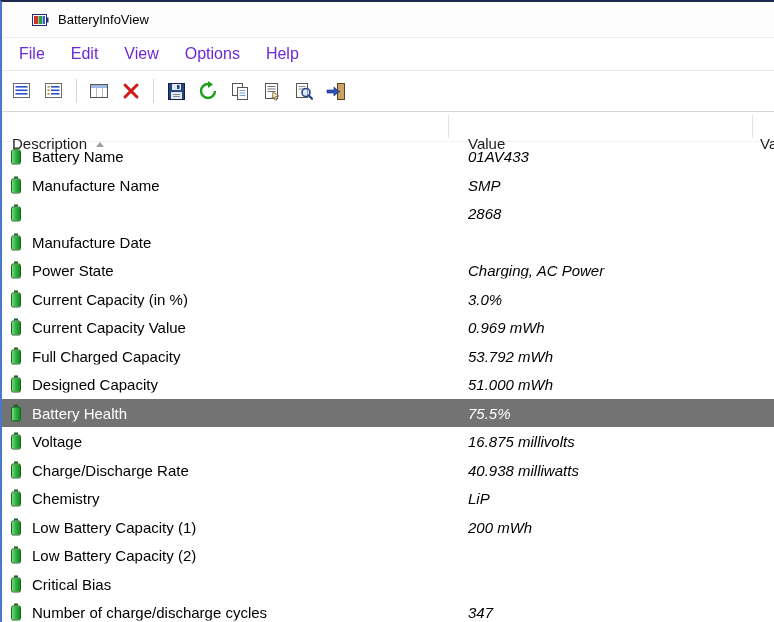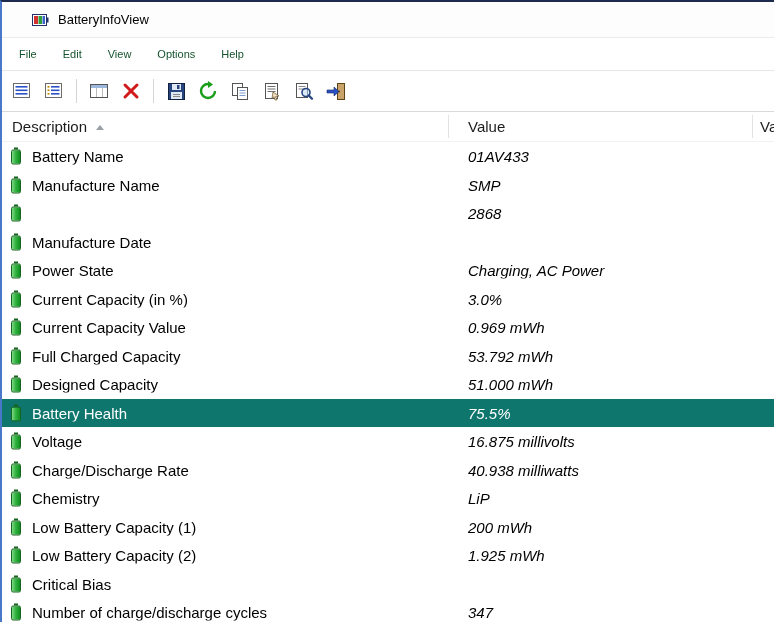--- a/index.html
+++ b/index.html
@@ -18,21 +18,21 @@
   .titlebar {
     height: 36px; display: flex; align-items: center;
     padding-left: 30px; background: #fdfdfd;
     border-bottom: 1px solid #ececec;
   }
   .app-icon { width: 18px; height: 16px; margin-right: 8px; flex: 0 0 auto; }
   .title-text { font-size: 13px; color: #000; }
   
   .menubar {
     height: 32px; display: flex; align-items: center;
-    padding-left: 4px; font-size: 11px; color: #14532d; background: #fff;
+    padding-left: 4px; font-size: 16px; color: #6d28d9; background: #fff;
   }
   .menu-item { padding: 5px 13px; cursor: default; }
   
   .toolbar {
     height: 42px; display: flex; align-items: center;
     padding-left: 5px; gap: 2px;
     border-top: 1px solid #e6e6e6;
     border-bottom: 1px solid #d9d9d9;
     background: #fff;
   }
@@ -40,39 +40,39 @@
     width: 30px; height: 30px; display: flex; align-items: center; justify-content: center;
     cursor: default;
   }
   .tsep { width: 1px; height: 24px; background: #d5d5d5; margin: 0 5px; }
   
   .listheader {
     height: 30px; position: relative; background: #fff;
     font-size: 15px; color: #1c1c1c;
     border-bottom: 1px solid #f2f2f2;
   }
-  .hcell { position: absolute; top: 6px; display: flex; align-items: center; cursor: default; }
+  .hcell { position: absolute; top: 23px; display: flex; align-items: center; cursor: default; }
   .h-desc { left: 10px; }
   .h-value { left: 466px; }
   .h-val2 { left: 758px; }
   .hline { position: absolute; top: 3px; bottom: 3px; width: 1px; background: #e2e2e2; }
   .hline1 { left: 446px; }
   .hline2 { left: 750px; }
   .sort-asc {
     width: 0; height: 0; margin-left: 9px; margin-top: 2px;
     border-left: 4px solid transparent; border-right: 4px solid transparent;
     border-bottom: 5px solid #9aa0a6;
   }
   
   .tbody { height: 482px; overflow: hidden; position: relative; }
   .row {
     height: 28.5px; position: relative; font-size: 15px; color: #000;
     cursor: default;
   }
-  .row.selected { background: #0f766e; color: #fff; }
+  .row.selected { background: #737373; color: #fff; }
   .cell { position: absolute; top: 50%; transform: translateY(-50%); white-space: nowrap; }
   .desc { left: 30px; width: 410px; overflow: hidden; }
   .val  { left: 466px; width: 300px; overflow: hidden; font-style: italic; }
   .bat-wrap { position: absolute; left: 9px; top: 50%; transform: translateY(-50%); width: 12px; height: 19px; }
   .bat {
     position: absolute; left: 0; top: 3px; width: 10px; height: 15px;
     border: 1px solid #14641d; border-radius: 2px;
     background: linear-gradient(90deg, #7fd887 0%, #33b441 45%, #0e8f20 100%);
   }
   .bat::before {
@@ -318,21 +318,20 @@
           <span class="bat"></span>
         </span>
     <span class="cell desc">Low Battery Capacity (1)</span>
     <span class="cell val">200 mWh</span>
   </div>
       <div class="row">
     <span class="bat-wrap">
           <span class="bat"></span>
         </span>
     <span class="cell desc">Low Battery Capacity (2)</span>
-    <span class="cell val">1.925 mWh</span>
   </div>
       <div class="row">
     <span class="bat-wrap">
           <span class="bat"></span>
         </span>
     <span class="cell desc">Critical Bias</span>
     <span class="cell val"></span>
   </div>
       <div class="row">
     <span class="bat-wrap">

